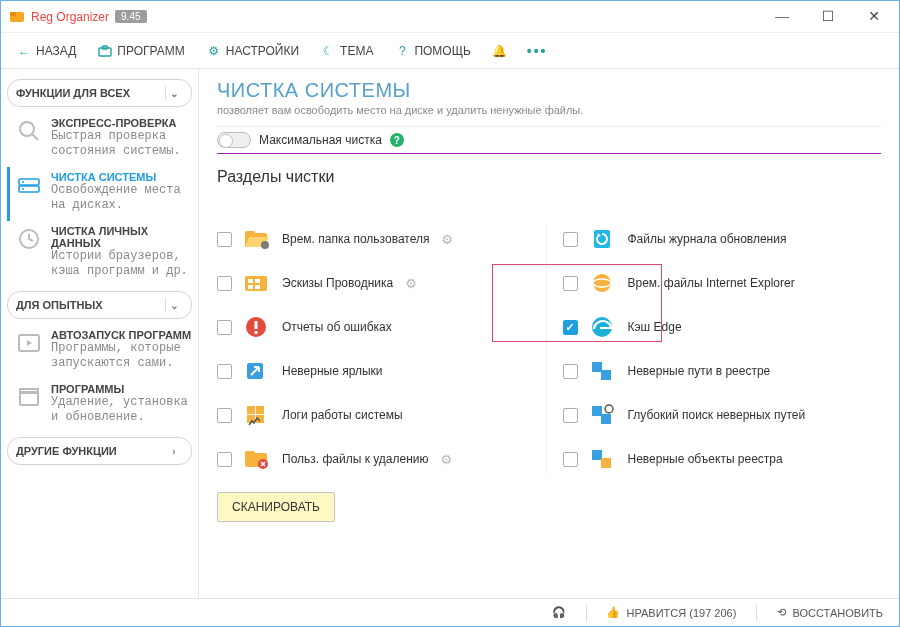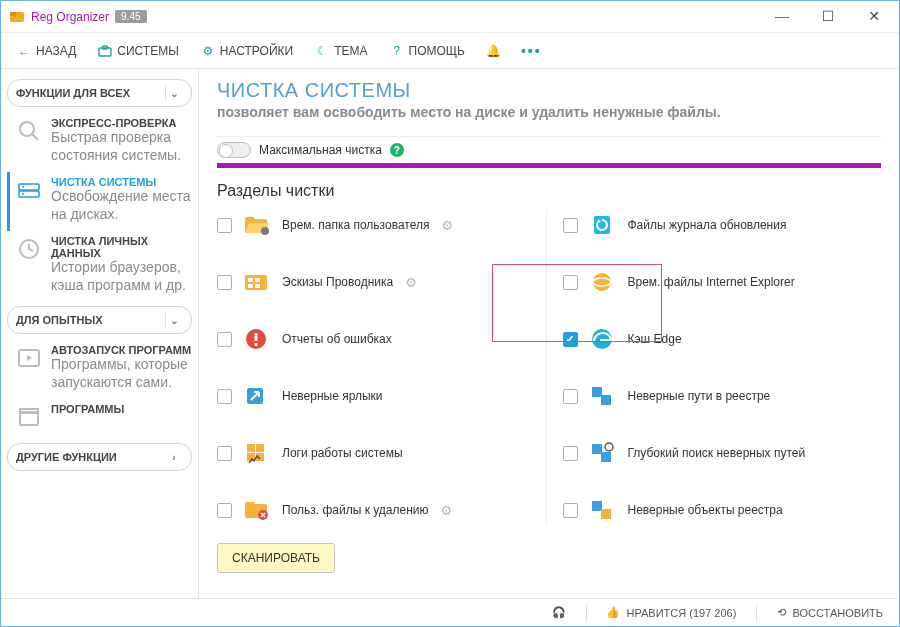--- a/index.html
+++ b/index.html
@@ -4,21 +4,21 @@
 <style>
   * { box-sizing: border-box; margin:0; padding:0; }
   html,body { font-family: "Segoe UI", Tahoma, Arial, sans-serif; background:#0a7de0; }
   .window {
     position:relative; width:900px; height:627px; margin:0 auto;
     background:#fff; border:1px solid #6bb0e6; box-shadow: 0 2px 10px rgba(0,0,0,.15);
   }
   
   .titlebar { height:32px; display:flex; align-items:center; padding:0 2px 0 8px; background:#fff; border-bottom:1px solid #eee;}
   .titlebar .appicon { width:16px; height:16px; margin-right:6px; }
-  .titlebar .apptitle { font-size:12px; color:#a21caf; margin-right:6px;}
+  .titlebar .apptitle { font-size:12px; color:#ef4444; margin-right:6px;}
   .titlebar .ver { background:#9c9c9c; color:#fff; font-size:10px; padding:1px 6px; border-radius:2px; }
   .titlebar .spacer { flex:1; }
   .winbtn { width:46px; height:32px; display:flex; align-items:center; justify-content:center; color:#444; font-size:14px; font-family:"Segoe UI Symbol"; }
   
   .toolbar { height:36px; display:flex; align-items:center; padding:0 8px; gap:6px; border-bottom:1px solid #e4e4e4;}
   .tbtn { display:flex; align-items:center; gap:5px; font-size:12px; color:#444; padding:4px 8px; border-radius:3px;}
   .tbtn .ic { width:14px; height:14px; display:flex; align-items:center; justify-content:center;}
   .teal { color:#22a2a2; }
   .ellips{ font-weight:bold; color:#22a2a2; font-size:14px; letter-spacing:2px; padding:2px 6px;}
   
@@ -29,35 +29,35 @@
     display:flex; align-items:center; justify-content:space-between; font-size:11px; color:#444; font-weight:bold;
     cursor:pointer;
   }
   .grouphead .chev { width:18px; height:14px; border-left:1px solid #ddd; display:flex; align-items:center; justify-content:center; color:#777; font-size:10px;}
   .grouphead.single .chev { border:none; }
   .sideitem { display:flex; gap:8px; padding:4px 4px 8px 8px; position:relative; cursor:pointer;}
   .sideitem.active { border-left:3px solid #1e9fe0; padding-left:5px;}
   .sideitem .sicon { width:28px; height:28px; flex:0 0 28px; display:flex; align-items:center; justify-content:center;}
   .sideitem .stitle { font-size:11px; font-weight:bold; color:#444; }
   .sideitem.active .stitle { color:#1e9fe0; }
-  .sideitem .sdesc { font-size:14px; color:#8a8a8a; line-height:1.25;}
+  .sideitem .sdesc { font-size:12px; color:#8a8a8a; line-height:1.25;font-family:Liberation Mono, monospace;}
   
   .main { flex:1; padding:10px 18px 6px 18px; overflow:hidden;}
   .pagetitle { font-size:20px; color:#56a0cb; letter-spacing:.5px; font-weight:400;}
-  .pagesub { font-size:14px; color:#8a8a8a; margin:2px 0 16px 0;font-weight:bold;}
-  .maxrow { display:flex; align-items:center; gap:8px; padding:5px 0 5px 0; border-top:1px solid #eee; border-bottom:5px solid #a21caf;}
+  .pagesub { font-size:11px; color:#8a8a8a; margin:2px 0 10px 0;}
+  .maxrow { display:flex; align-items:center; gap:8px; padding:5px 0 5px 0; border-top:1px solid #eee; border-bottom:1px solid #a21caf;}
   .toggle {
     width:34px; height:16px; border:1px solid #bcbcbc; border-radius:10px; background:#efefef; position:relative;
   }
   .toggle::after{ content:""; position:absolute; left:1px; top:1px; width:12px; height:12px; background:#fff; border:1px solid #c4c4c4; border-radius:50%; }
   .maxlabel { font-size:12px; color:#333;}
   .helpq { width:14px; height:14px; border-radius:50%; background:#23b26a; color:#fff; font-size:10px; display:flex; align-items:center; justify-content:center; font-weight:bold;}
   .sectitle { font-size:16px; color:#333; margin:14px 0 10px 0;}
   .cols { display:flex; gap:0; }
-  .col { flex:1; display:flex; flex-direction:column; gap:27px;}
+  .col { flex:1; display:flex; flex-direction:column; gap:14px;margin-top:28px;}
   .col.col-right { border-left:1px solid #eee; padding-left:16px; margin-left:10px;}
   .citem { display:flex; align-items:center; gap:10px; height:30px;}
   .cb { width:15px; height:15px; border:1px solid #adadad; border-radius:2px; background:#fff; display:flex; align-items:center; justify-content:center; flex:0 0 15px;}
   .cb.checked { background:#1e9fe0; border-color:#1e9fe0;}
   .cb.checked::after { content:"✓"; color:#fff; font-size:11px; font-weight:bold; line-height:1;}
   .iicon { width:30px; height:26px; flex:0 0 30px; display:flex; align-items:center; justify-content:center;}
   .ilabel { font-size:12px; color:#333; }
   .gear { color:#b7b7b7; font-size:13px; margin-left:2px;}
   .scanbtn { margin-top:18px; padding:7px 14px; border:1px solid #c6c6c6; background:#fef9c3; font-size:12px; color:#333; border-radius:2px; cursor:pointer;}
   .highlightbox { position:absolute; border:1.5px solid #d84a6a; pointer-events:none;}
@@ -93,21 +93,21 @@
       <span class="ic teal">←</span>
       <span>НАЗАД</span>
     </div>
     <div class="tbtn">
       <span class="ic teal">
           <svg width="14" height="14" viewBox="0 0 14 14">
             <rect x="1" y="4" width="12" height="8" rx="1" fill="none" stroke="#22a2a2" stroke-width="1.4"></rect>
             <rect x="4.5" y="2" width="5" height="3" rx="1" fill="none" stroke="#22a2a2" stroke-width="1.4"></rect>
           </svg>
         </span>
-      <span>СИСТЕМЫ</span>
+      <span>ПРОГРАММ</span>
     </div>
     <div class="tbtn">
       <span class="ic teal">⚙</span>
       <span>НАСТРОЙКИ</span>
     </div>
     <div class="tbtn">
       <span class="ic teal">☾</span>
       <span>ТЕМА</span>
     </div>
     <div class="tbtn">
@@ -190,20 +190,21 @@
 
       <div class="sideitem">
         <span class="sicon">
             <svg width="26" height="26" viewBox="0 0 26 26">
               <rect x="4" y="8" width="18" height="13" rx="1" fill="none" stroke="#bbb" stroke-width="2"></rect>
               <rect x="4" y="5" width="18" height="4" fill="none" stroke="#bbb" stroke-width="2"></rect>
             </svg>
           </span>
         <div>
           <div class="stitle">ПРОГРАММЫ</div>
+          <div class="sdesc">Удаление, установка и обновление.</div>
         </div>
       </div>
 
       <div class="grouphead single">
         <span>ДРУГИЕ ФУНКЦИИ</span>
         <span class="chev">›</span>
       </div>
     </div>
 
     <div class="main" style="position:relative;">

